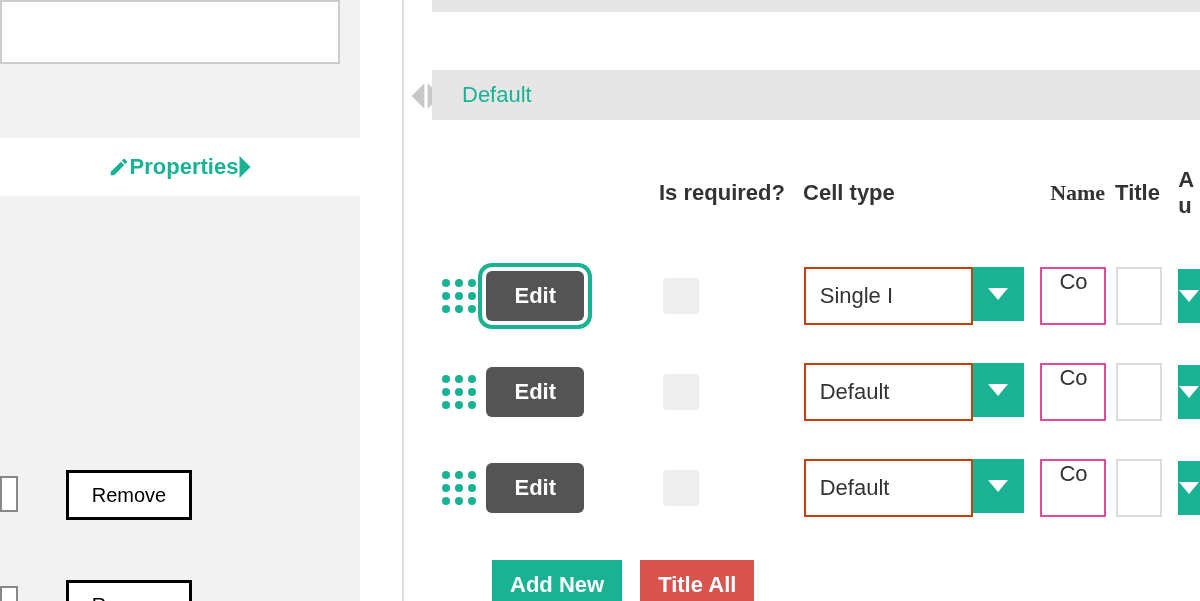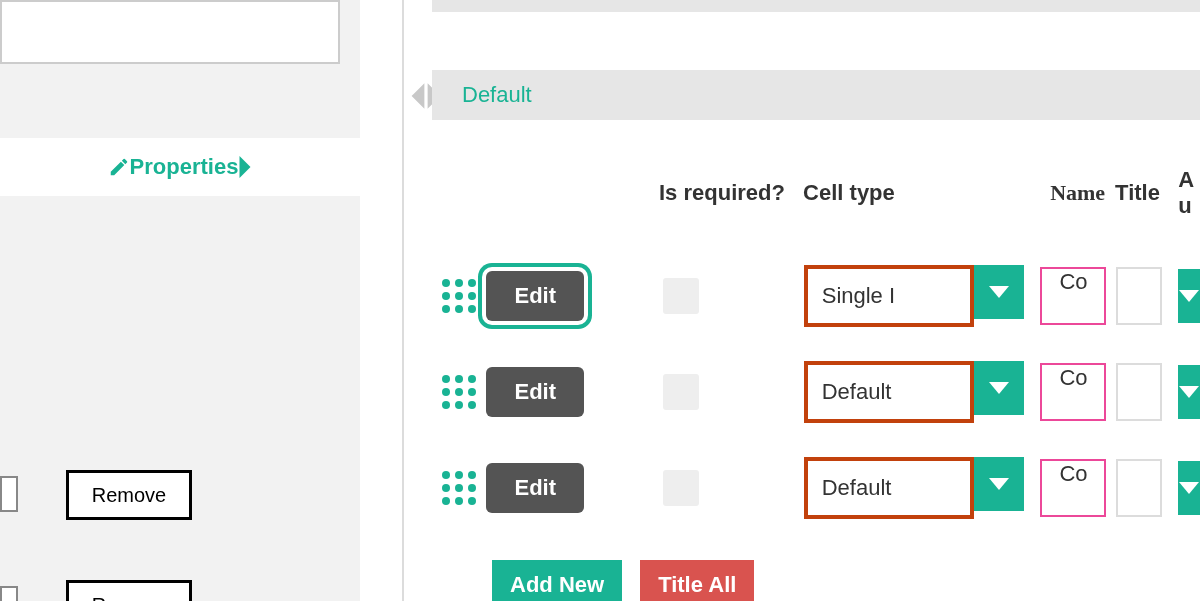--- a/index.html
+++ b/index.html
@@ -214,21 +214,21 @@
   .isreq-box {
     width: 36px; height: 36px;
     background: #eeeeee;
     border-radius: 3px;
   }
 
   .celltype-cell { width: 220px; display:flex; }
   .celltype-select {
     height: 54px;
     width: 160px;
-    border: 4px solid #c2410c;
+    border: 2px solid #c2410c;
     background: #ffffff;
     display: flex;
     align-items: center;
     padding-left: 14px;
     font-size: 22px;
     color: #333;
   }
   .celltype-dd {
     width: 54px; height: 54px;
     background: #19b394;

